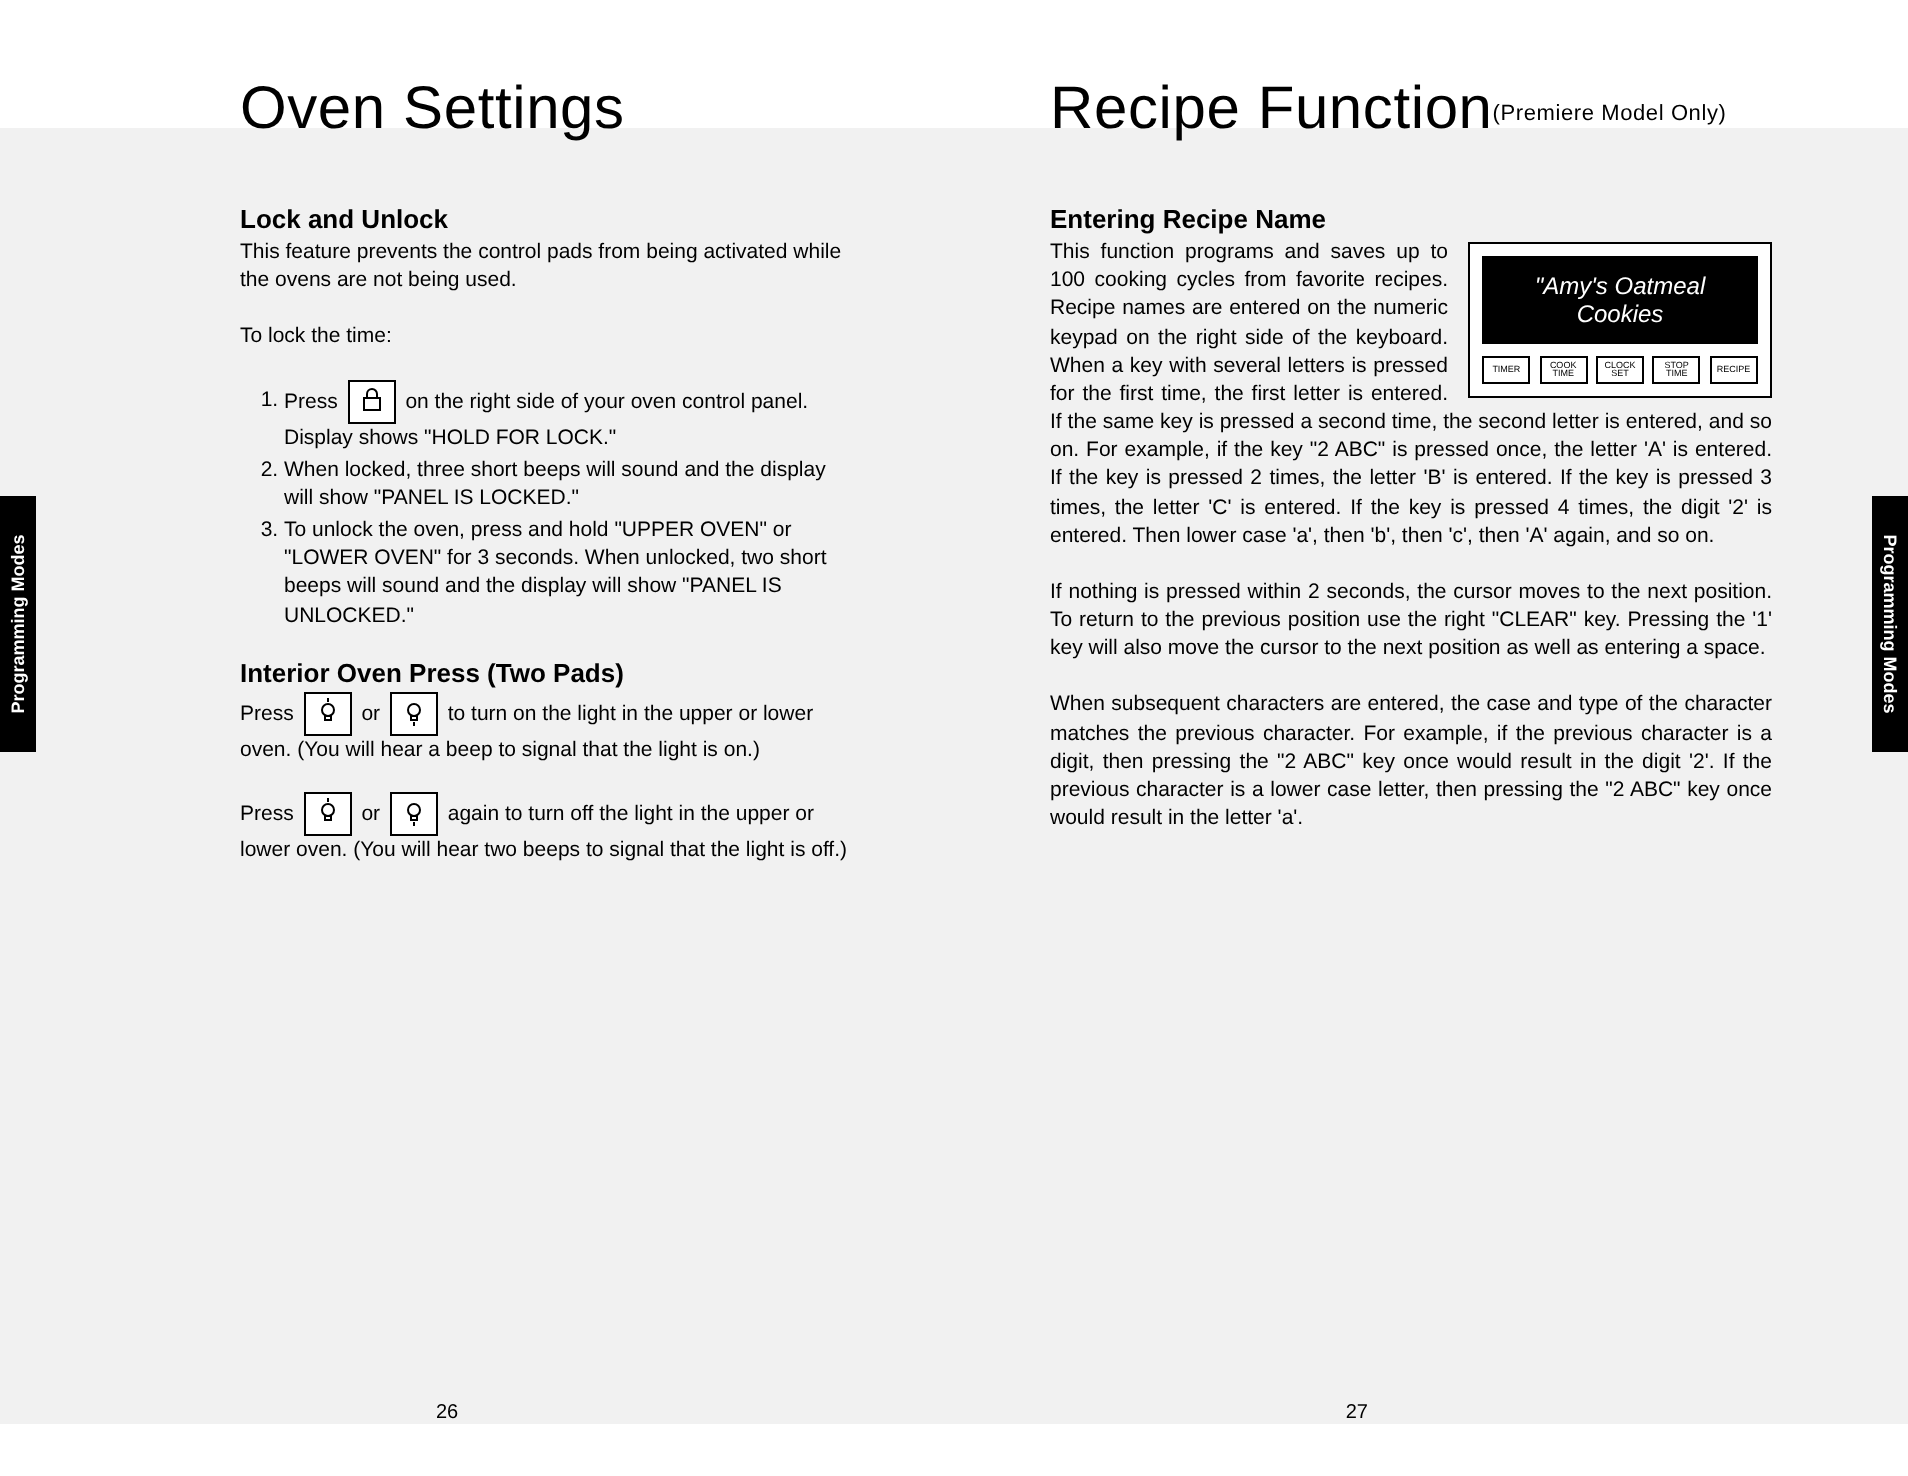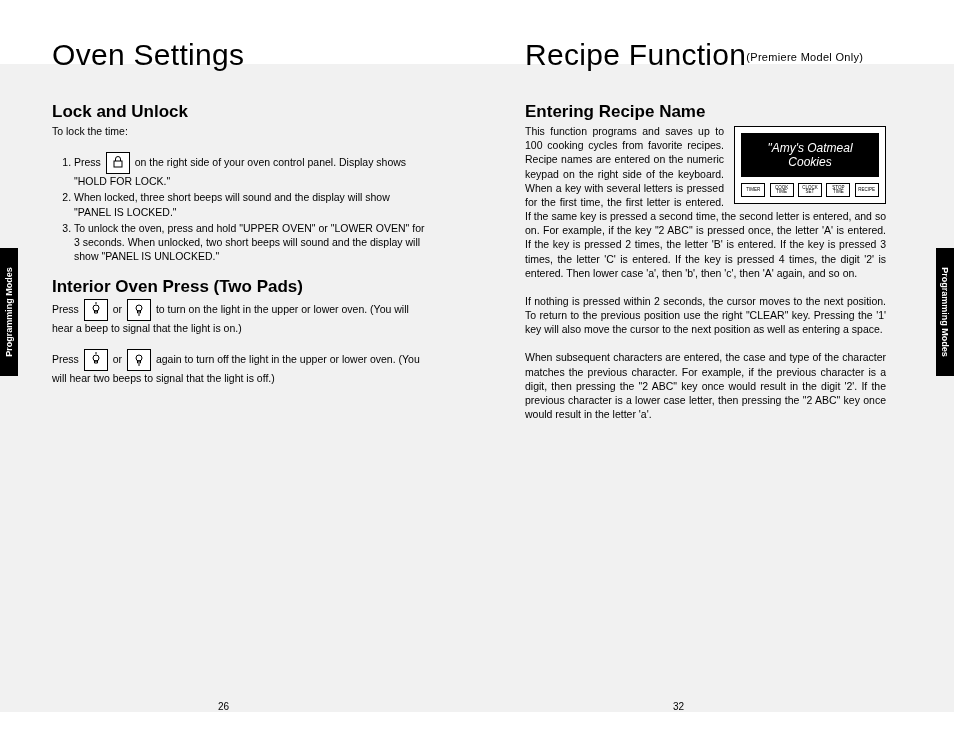--- a/index.html
+++ b/index.html
@@ -1,25 +1,25 @@
 <!DOCTYPE html>
 <html><head>
 <meta charset="utf-8">
 <style>
   body{margin:0;font-family:"Segoe UI",Arial,sans-serif;background:#fff;color:#000}
   .page{width:954px;height:738px;position:relative;overflow:hidden}
   .top-white{height:64px;background:#fff}
   .gray-band{position:absolute;top:64px;left:0;right:0;height:648px;background:#f1f1f1}
   .content{position:absolute;top:38px;left:0;right:0;display:flex}
   .col{box-sizing:border-box}
-  .col.left{width:50%;padding:0 48px 0 52px}
+  .col.left{width:50%;padding:0 48px 0 120px}
   .col.right{width:50%;padding:0 68px 0 48px}
   h1{font-weight:300;font-size:30px;margin:0 0 30px 0;letter-spacing:.3px}
   h1 .sub{font-size:11px;font-weight:400;vertical-align:4px}
-  h2{font-weight:600;font-size:17px;margin:0 0 2px 0}
+  h2{font-weight:600;font-size:13px;margin:0 0 2px 0}
   p,li{font-size:10.5px;line-height:1.35;margin:0}
   .para{margin-bottom:14px}
   ol{margin:0 0 14px 0;padding-left:22px}
   ol li{margin-bottom:2px}
   .just{text-align:justify}
   .icon-btn{display:inline-block;width:22px;height:20px;border:1.5px solid #000;vertical-align:middle;margin:0 2px;position:relative;background:#fff}
   .icon-btn svg{position:absolute;top:1px;left:3px}
   .side-tab{position:absolute;top:248px;width:18px;height:128px;background:#000;color:#fff;font-size:9px;font-weight:600}
   .side-tab.left{left:0}
   .side-tab.right{right:0}
@@ -48,20 +48,21 @@
   <div class="side-tab right">
       <span>Programming Modes</span>
     </div>
 
   <div class="content">
 
     <div class="col left">
       <h1>Oven Settings</h1>
 
       <h2>Lock and Unlock</h2>
+      <p class="para">This feature prevents the control pads from being activated while the ovens are not being used.</p>
       <p class="para">To lock the time:</p>
       <ol>
         <li>
           <span>Press</span>
           <span class="icon-btn">
             <svg width="16" height="16" viewBox="0 0 16 16">
                 <rect x="4" y="7" width="8" height="6" fill="none" stroke="#000"></rect>
                 <path d="M5.5 7 V5 a2.5 2.5 0 0 1 5 0 V7" fill="none" stroke="#000"></path>
               </svg>
           </span>
@@ -130,14 +131,14 @@
         </div>
         <p class="just para">This function programs and saves up to 100 cooking cycles from favorite recipes. Recipe names are entered on the numeric keypad on the right side of the keyboard. When a key with several letters is pressed for the first time, the first letter is entered. If the same key is pressed a second time, the second letter is entered, and so on. For example, if the key "2 ABC" is pressed once, the letter 'A' is entered. If the key is pressed 2 times, the letter 'B' is entered. If the key is pressed 3 times, the letter 'C' is entered. If the key is pressed 4 times, the digit '2' is entered. Then lower case 'a', then 'b', then 'c', then 'A' again, and so on.</p>
       </div>
 
       <p class="just para">If nothing is pressed within 2 seconds, the cursor moves to the next position. To return to the previous position use the right "CLEAR" key. Pressing the '1' key will also move the cursor to the next position as well as entering a space.</p>
       <p class="just para">When subsequent characters are entered, the case and type of the character matches the previous character. For example, if the previous character is a digit, then pressing the "2 ABC" key once would result in the digit '2'. If the previous character is a lower case letter, then pressing the "2 ABC" key once would result in the letter 'a'.</p>
     </div>
   </div>
 
   <div class="pagenum l">26</div>
-  <div class="pagenum r">32</div>
+  <div class="pagenum r">27</div>
 </div>
 
 </body></html>

